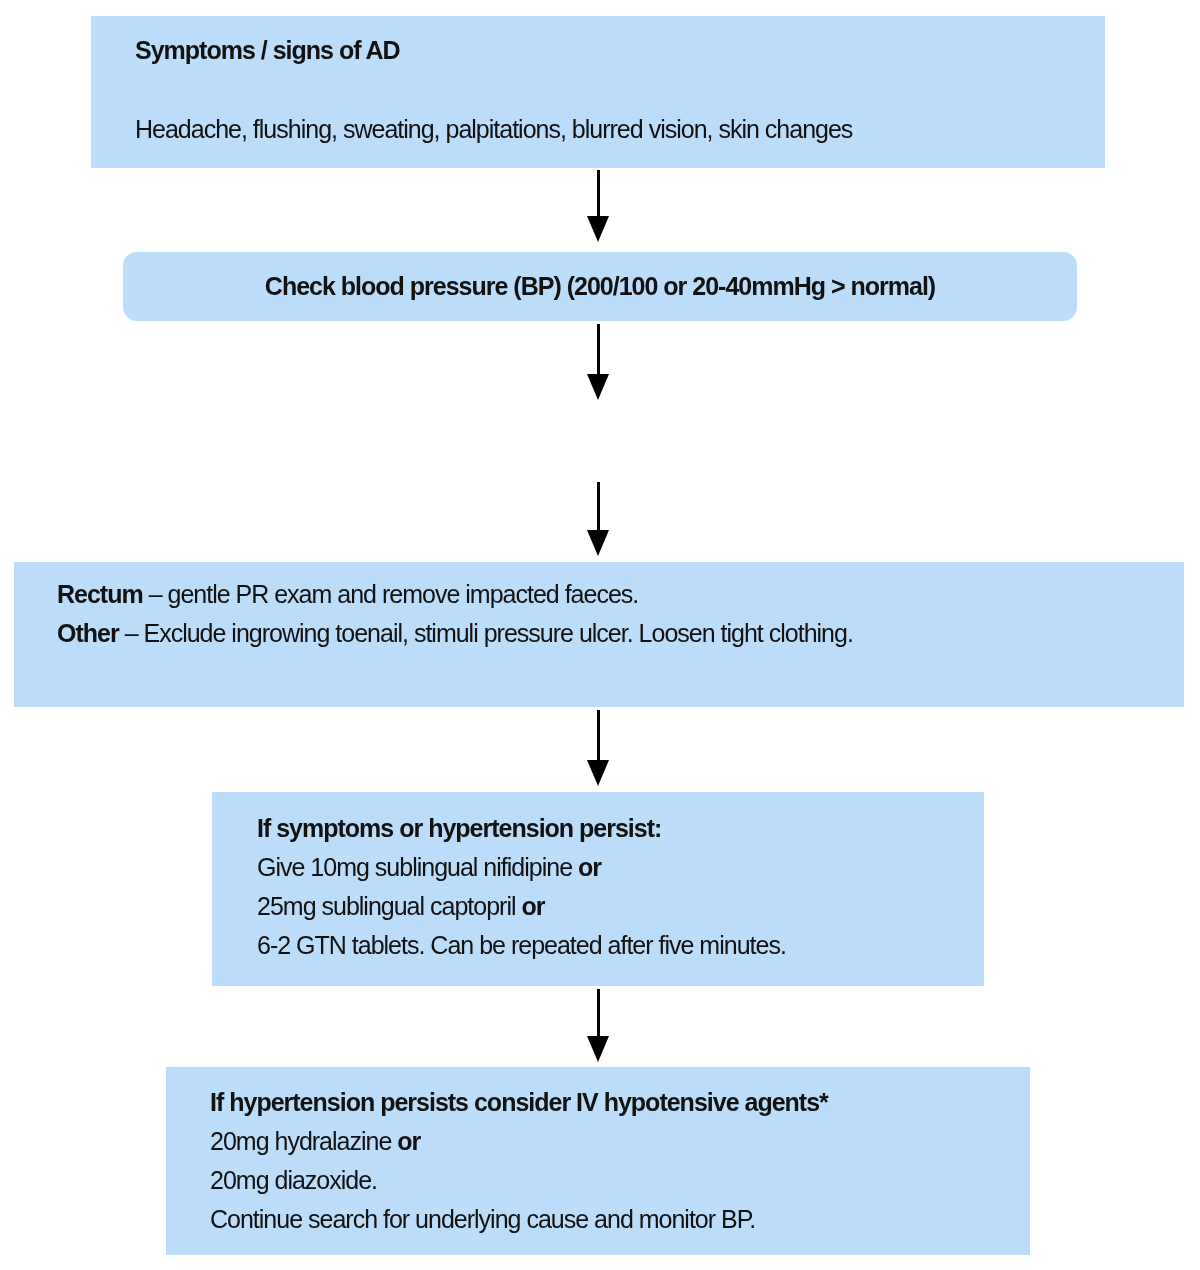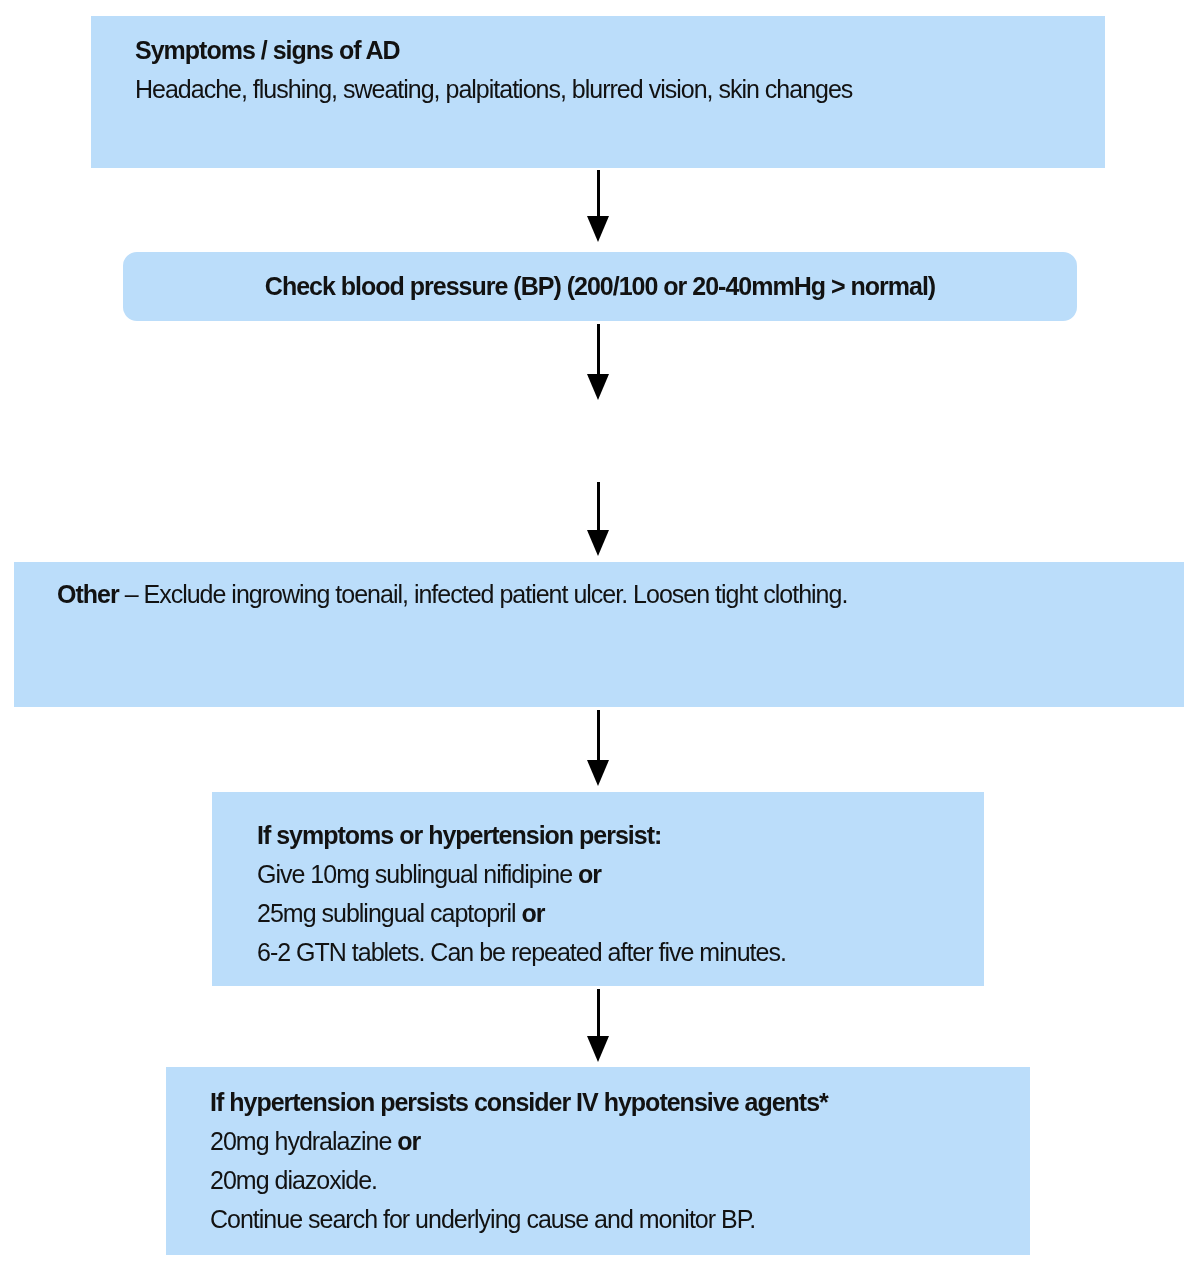--- a/index.html
+++ b/index.html
@@ -18,35 +18,35 @@
   .box {
     position: absolute;
     background: var(--box_fill, #BBDDFA);
     box-sizing: border-box;
     font-size: 25px;
     line-height: 39px;
     letter-spacing: -1px;
   }
   .box b { font-weight: 700; }
   .line { white-space: nowrap; }
-  .line.wrap { white-space: normal; max-width: 800px; }
+  .line.wrap { white-space: normal; max-width: 800px; margin-top: 40px; }
   .box.center {
     display: flex;
     align-items: center;
     justify-content: center;
     text-align: center;
     padding: 0;
     border-radius: 14px;
   }
   
   #box-0 { left: 91px;  top: 16px;   width: 1014px; height: 152px; padding: 15px 30px 0 44px; }
   #box-1 { left: 123px; top: 252px;  width: 954px;  height: 69px;  }
   #box-2 { left: 267px; top: 409px;  width: 665px;  height: 70px;  }
   #box-3 { left: 14px;  top: 562px;  width: 1170px; height: 145px; padding: 13px 10px 0 43px; }
-  #box-4 { left: 212px; top: 792px;  width: 772px;  height: 194px; padding: 24px 10px 0 45px; }
+  #box-4 { left: 212px; top: 792px;  width: 772px;  height: 194px; padding: 17px 10px 0 45px; }
   #box-5 { left: 166px; top: 1067px; width: 864px;  height: 188px; padding: 16px 18px 0 44px; }
   
   .arrow {
     position: absolute;
     left: 586px;
     width: 24px;
     display: flex;
     flex-direction: column;
     align-items: center;
   }
@@ -99,21 +99,24 @@
   </div>
 
 
   <div class="arrow" id="arrow-2">
     <div class="shaft"></div>
     <div class="head"></div>
   </div>
 
   <section class="box" id="box-3">
     <div class="line">
-      <b>Other</b><span> – Exclude ingrowing toenail, infected patient ulcer. Loosen tight clothing.</span>
+      <b>Rectum</b><span> – gentle PR exam and remove impacted faeces.</span>
+    </div>
+    <div class="line">
+      <b>Other</b><span> – Exclude ingrowing toenail, stimuli pressure ulcer. Loosen tight clothing.</span>
     </div>
   </section>
 
   <div class="arrow" id="arrow-3">
     <div class="shaft"></div>
     <div class="head"></div>
   </div>
 
   <section class="box" id="box-4">
     <div class="line">

